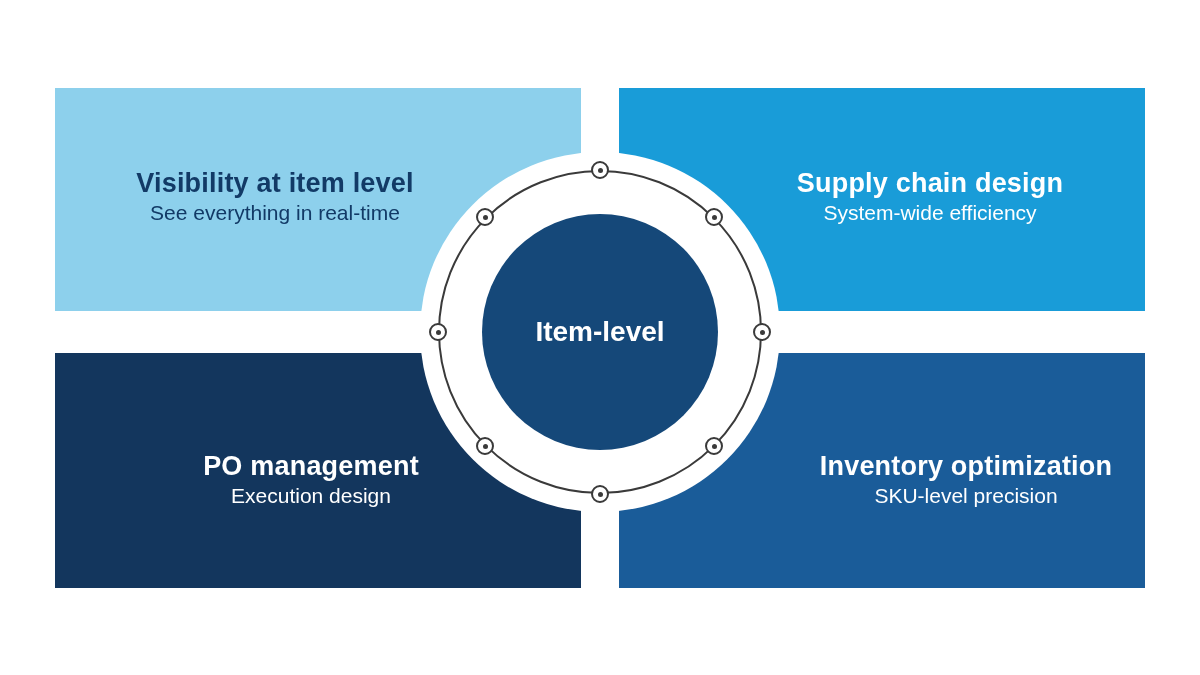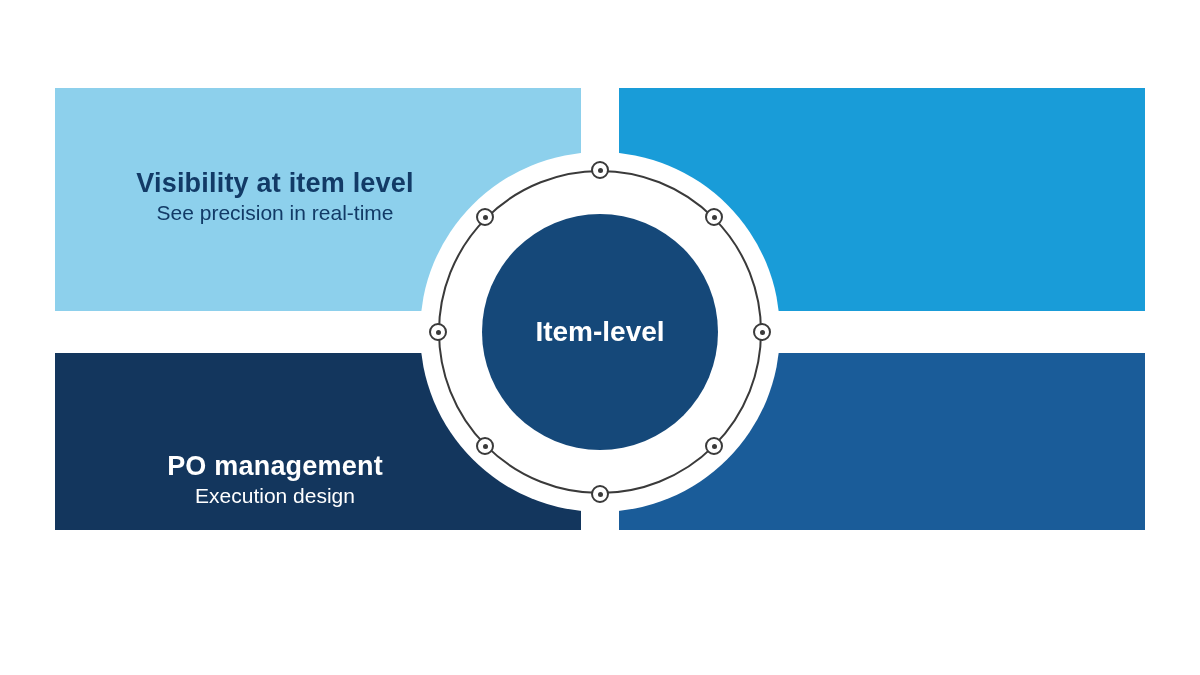--- a/index.html
+++ b/index.html
@@ -8,36 +8,36 @@
     --bottom-left-bg:#13365D;
     --bottom-right-bg:#1A5C99;
     --center-circle:#154879;
     --heading-navy:#123A66;
     --ring-line:#3A3A3A;
     --white:#FFFFFF;
   }
   html,body{margin:0;padding:0;background:#fff;}
   .canvas{
     position:relative;
-    width:1200px;height:530px;
+    width:1200px;height:675px;
     background:#fff;
     overflow:hidden;
     font-family:"Liberation Sans", sans-serif;
   }
   .quad{position:absolute;}
   .quad.tl{left:55px;top:88px;width:526px;height:223px;background:var(--top-left-bg);}
   .quad.tr{left:619px;top:88px;width:526px;height:223px;background:var(--top-right-bg);}
   .quad.bl{left:55px;top:353px;width:526px;height:235px;background:var(--bottom-left-bg);}
   .quad.br{left:619px;top:353px;width:526px;height:235px;background:var(--bottom-right-bg);}
 
   .label-block{position:absolute;text-align:center;z-index:6;}
   .label-block.left-col{left:55px;width:440px;}
   .label-block.right-col{left:715px;width:430px;}
   .label-block.top-row{top:168px;}
-  .label-block.bottom-row{top:451px;}
+  .label-block.bottom-row{top:451px;margin-left:36px;}
 
   .q-title{font-weight:bold;font-size:27px;line-height:1.15;letter-spacing:0.2px;}
   .q-sub{font-size:21px;line-height:1.35;}
   .navy-text{color:var(--heading-navy);}
   .white-text{color:var(--white);}
 
   .ring-white{
     position:absolute;left:420px;top:152px;width:360px;height:360px;
     border-radius:50%;background:var(--white);z-index:2;
   }
@@ -80,29 +80,37 @@
 
 <div class="canvas">
 
   <div class="quad tl"></div>
   <div class="quad tr"></div>
   <div class="quad bl"></div>
   <div class="quad br"></div>
 
   <div class="label-block left-col top-row">
     <div class="q-title navy-text">Visibility at item level</div>
-    <div class="q-sub navy-text">See precision in real-time</div>
+    <div class="q-sub navy-text">See everything in real-time</div>
   </div>
 
+  <div class="label-block right-col top-row">
+    <div class="q-title white-text">Supply chain design</div>
+    <div class="q-sub white-text">System-wide efficiency</div>
+  </div>
 
   <div class="label-block left-col bottom-row">
     <div class="q-title white-text">PO management</div>
     <div class="q-sub white-text">Execution design</div>
   </div>
 
+  <div class="label-block right-col bottom-row">
+    <div class="q-title white-text">Inventory optimization</div>
+    <div class="q-sub white-text">SKU-level precision</div>
+  </div>
 
   <div class="ring-white"></div>
   <div class="ring-line"></div>
 
   <div class="node n0"></div>
   <div class="node n1"></div>
   <div class="node n2"></div>
   <div class="node n3"></div>
   <div class="node n4"></div>
   <div class="node n5"></div>

